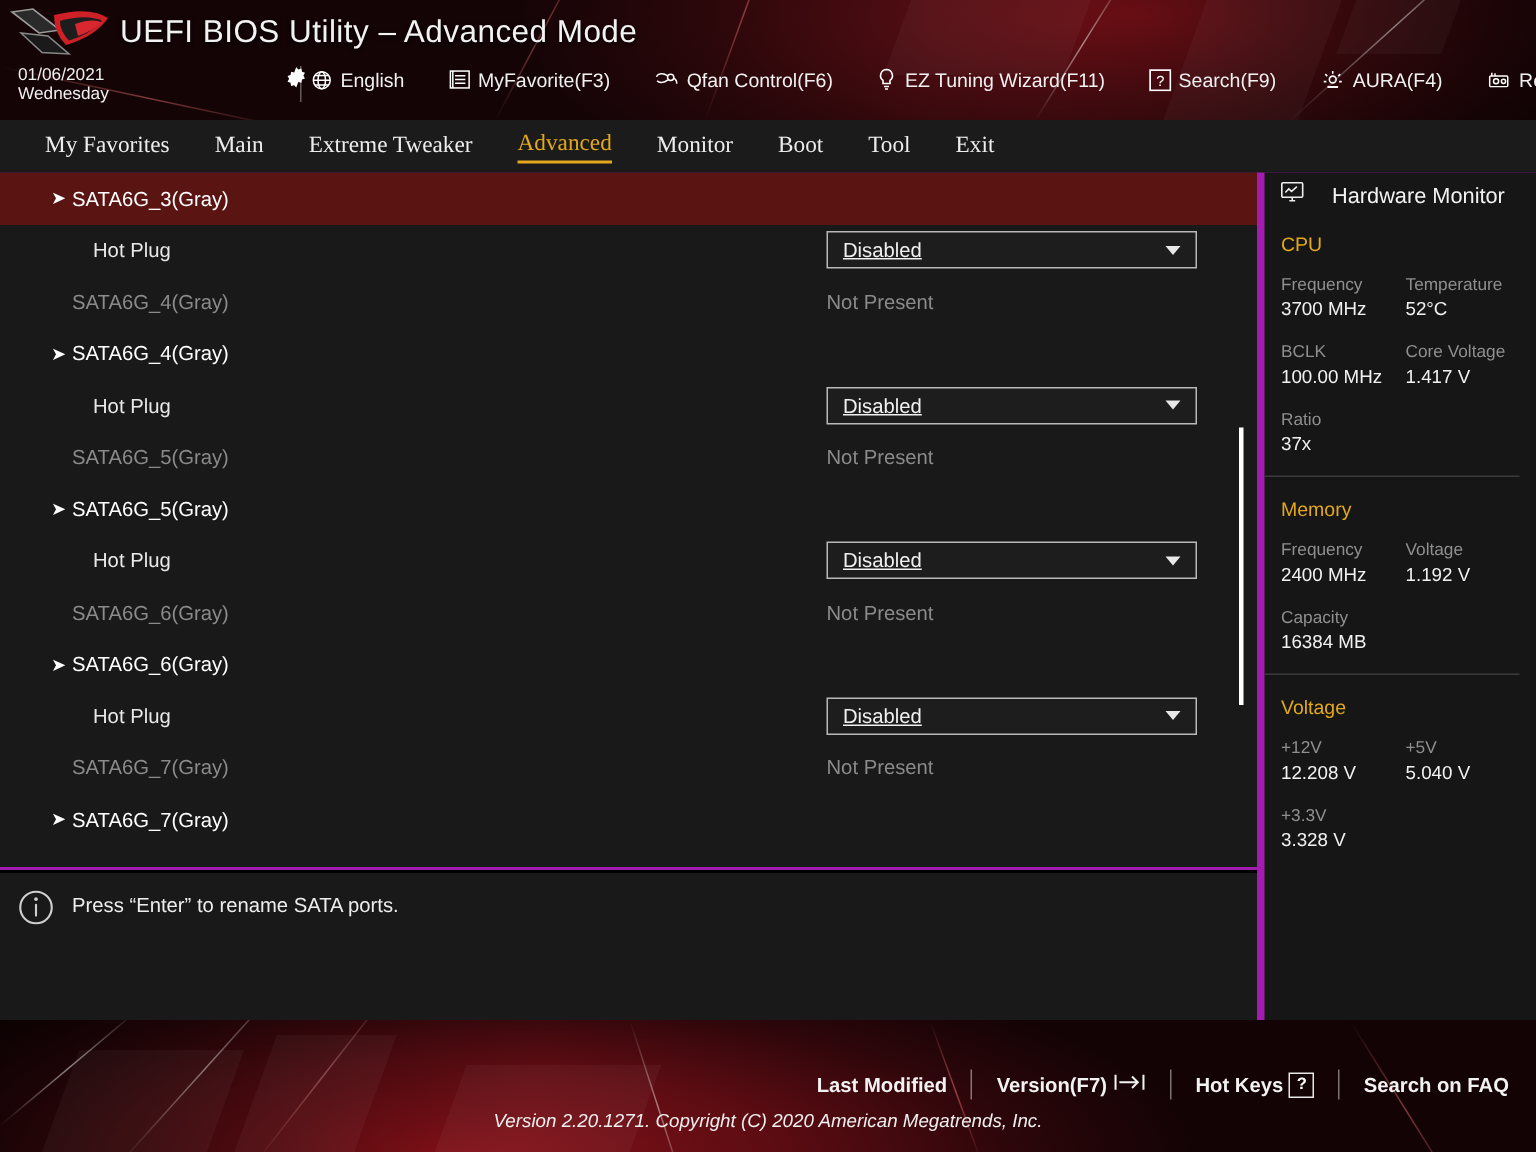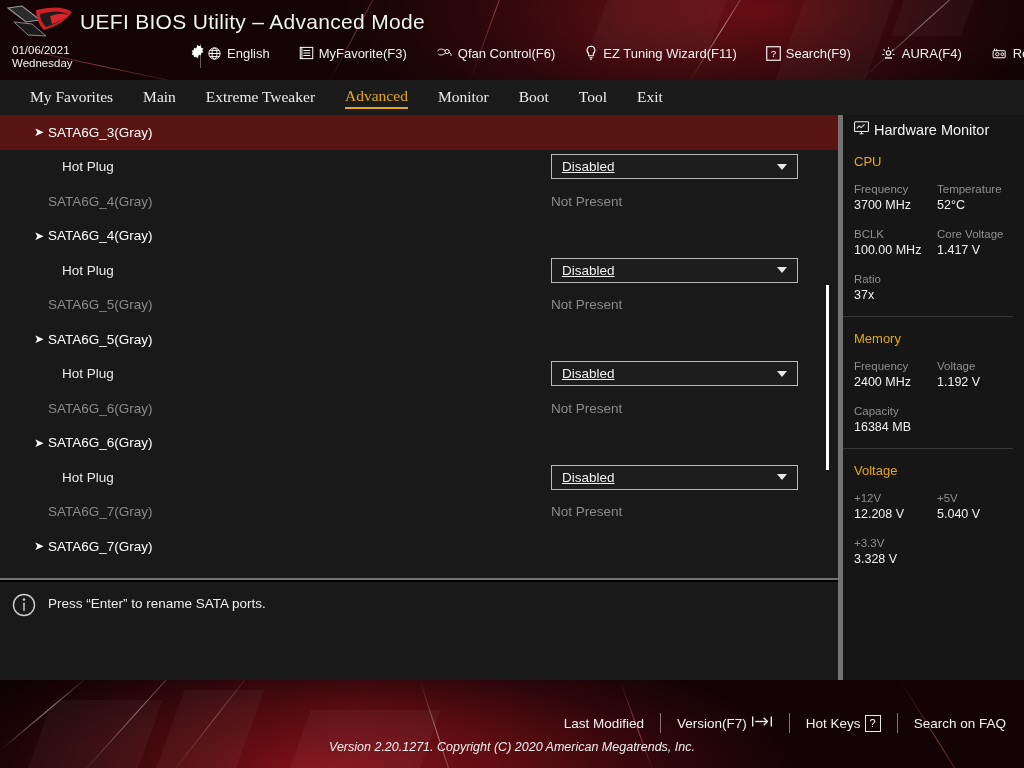--- a/index.html
+++ b/index.html
@@ -5,21 +5,21 @@
   * { box-sizing: border-box; margin: 0; padding: 0; }
   html, body {
     width: 1024px; height: 768px;
     background: #000;
     font-family: "Liberation Sans", sans-serif;
     overflow: hidden;
   }
   #app {
     position: relative;
     width: 1024px; height: 768px;
-    background: #737373;
+    background: #a21caf;
   }
 
   
   .header {
     position: absolute; left: 0; top: 0;
     width: 1024px; height: 80px;
     background:
       linear-gradient(105deg, rgba(0,0,0,0) 60%, rgba(0,0,0,0.55) 100%),
       radial-gradient(ellipse 420px 150px at 760px 10px, #7d1118 0%, #4a0c11 40%, #2a070a 70%, #140406 100%),
       linear-gradient(90deg, #1a0306 0%, #2a0509 18%, #3c070d 45%, #5d0d14 70%, #3a080d 88%, #1d0407 100%);
@@ -100,39 +100,40 @@
     background: #191919; border-top: 2px solid #000;
   }
   .help-ic { position: absolute; left: 12px; top: 11px; width: 24px; height: 24px; }
   .help-text { position: absolute; left: 48px; top: 14px; font-size: 13.5px; color: #ededed; }
 
   
   .sidebar {
     position: absolute; left: 843px; top: 115px; width: 181px; height: 565px;
     background: #161616;
   }
-  .hm-head { display: flex; align-items: center; gap: 4px; padding: 5px 0 0 10px; }
+  .hm-head { display: flex; align-items: center; gap: 18px; padding: 5px 0 0 10px; }
   .hm-head .t { font-size: 14.5px; color: #f2f2f2; }
   .hm-sec { margin-top: 14px; padding-left: 11px; }
   .hm-title { font-size: 13px; color: #e3a81c; margin-bottom: 12px; }
   .hm-grid { display: flex; }
   .hm-col { width: 83px; }
   .hm-k { font-size: 11.5px; color: #8f8f8f; line-height: 16px; }
   .hm-v { font-size: 12.5px; color: #f0f0f0; line-height: 17px; }
   .hm-pair { margin-bottom: 12px; }
   .hm-divider { height: 1px; background: #3a3a3a; margin: 10px 11px 0 0; }
 
   
   .footer {
     position: absolute; left: 0; top: 680px; width: 1024px; height: 88px;
     background:
       linear-gradient(100deg, rgba(0,0,0,0.6) 0%, rgba(0,0,0,0) 35%),
       radial-gradient(ellipse 500px 140px at 300px 90px, #8a1119 0%, #5a0c12 45%, #2c060a 75%, #130305 100%),
       linear-gradient(90deg, #230406 0%, #4e0a10 25%, #72101a 45%, #3e080e 70%, #1a0306 100%);
     overflow: hidden;
+    font-weight: bold;
   }
   .ft-streak { position:absolute; height:1px; transform-origin:left center; pointer-events:none; }
   .ft-poly { position:absolute; background: rgba(255,255,255,0.04); pointer-events:none; }
   .ft-items { position: absolute; right: 18px; top: 33px; display: flex; align-items: center; }
   .ft-item { font-size: 13.5px; color: #f2f2f2; cursor: pointer; display:flex; align-items:center; gap:4px; white-space:nowrap; }
   .ft-sep { width: 1px; height: 20px; background: rgba(255,255,255,.45); margin: 0 16px; }
   .ft-version {
     position: absolute; left: 0; right: 0; top: 740px; text-align: center;
     font-size: 12.5px; color: #efefef; font-style: italic;
   }

